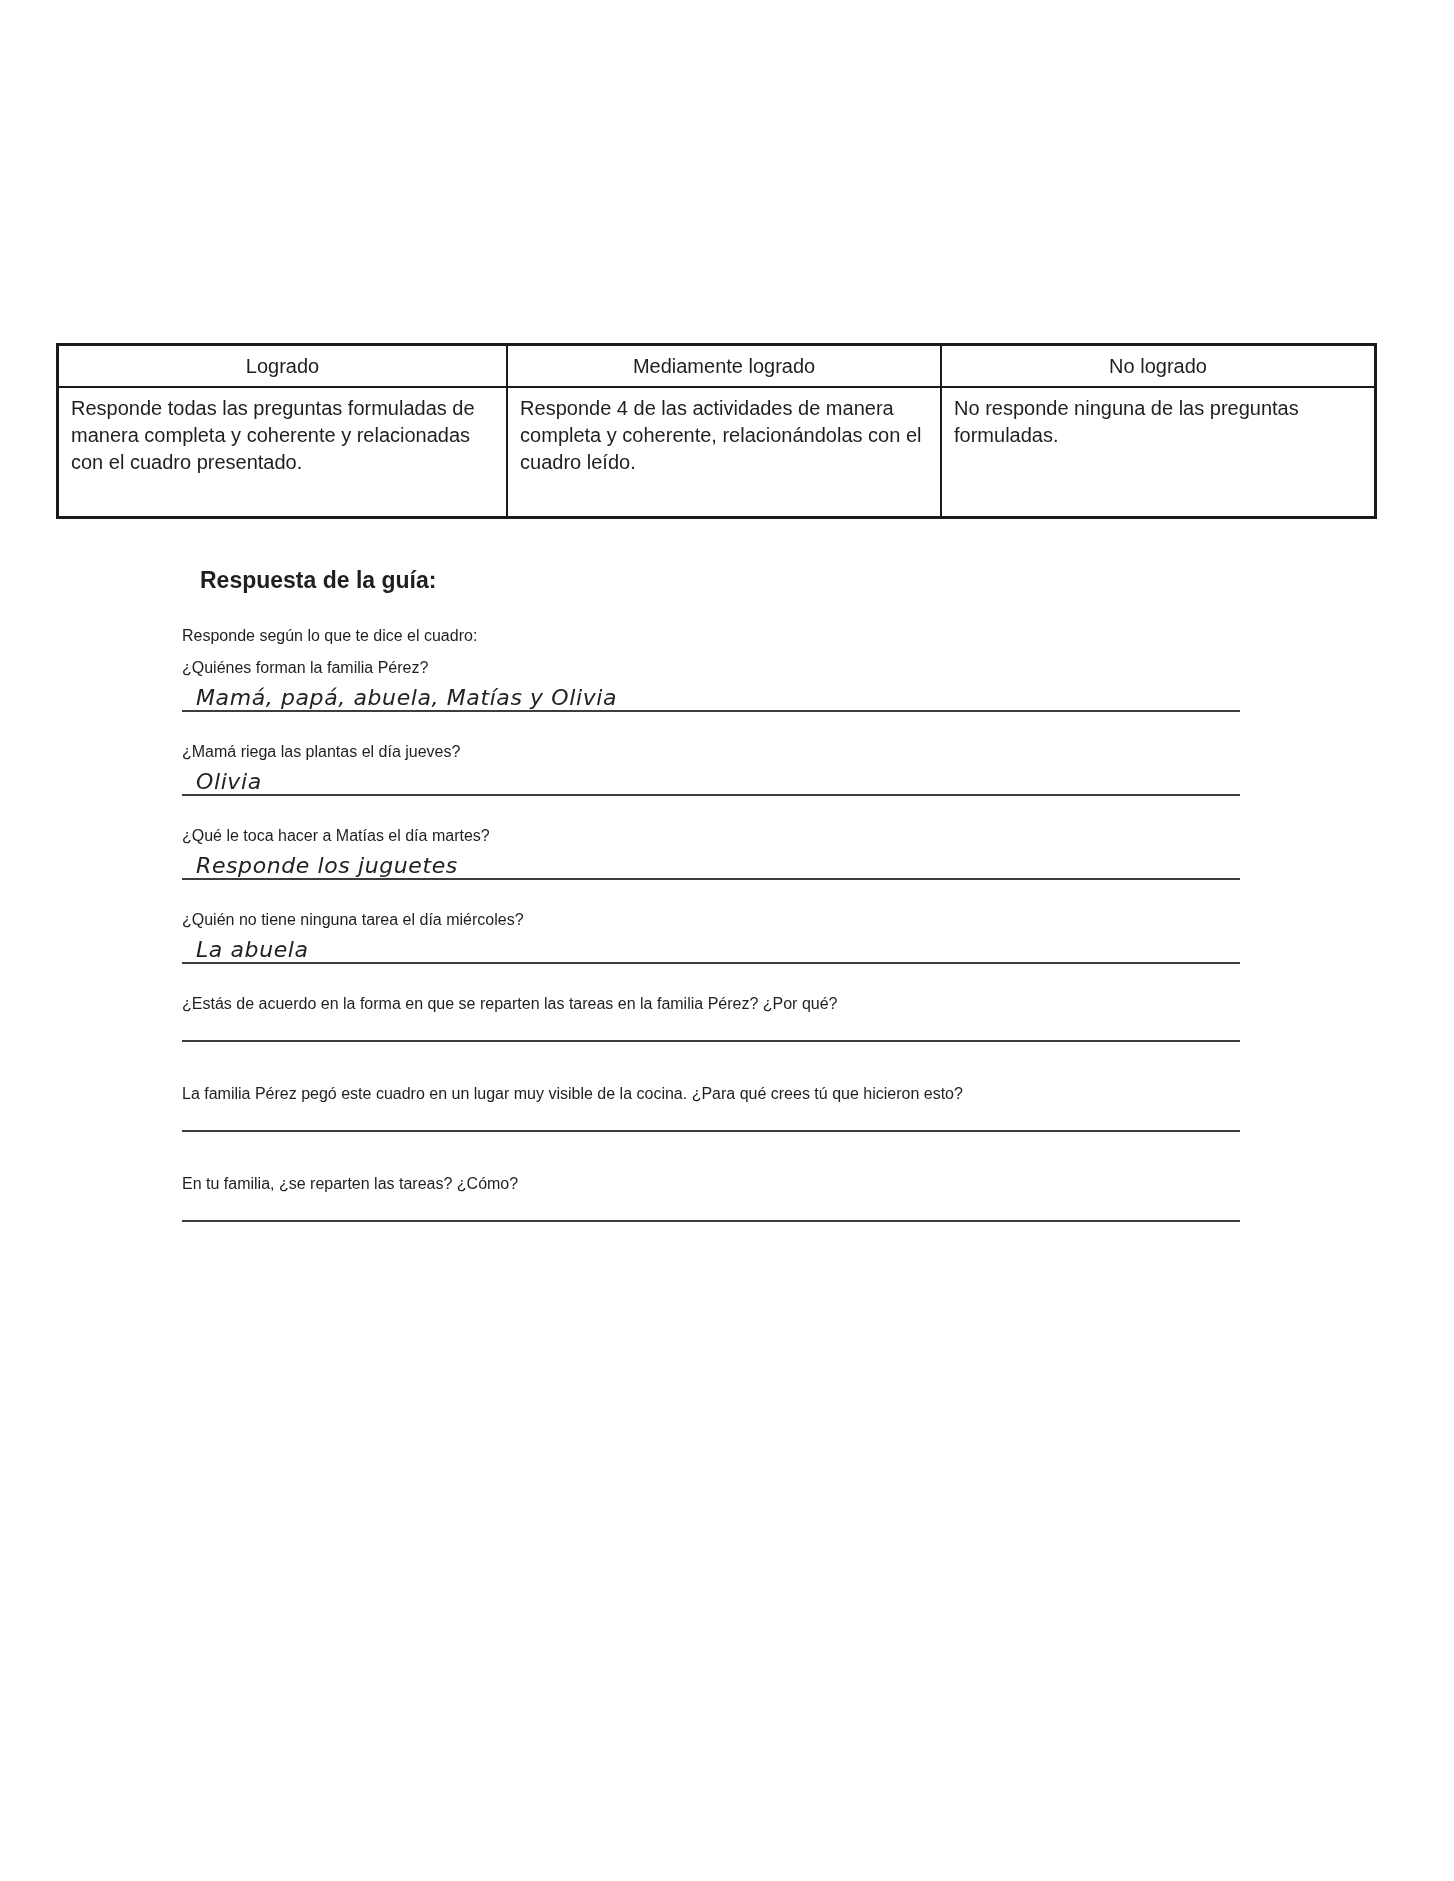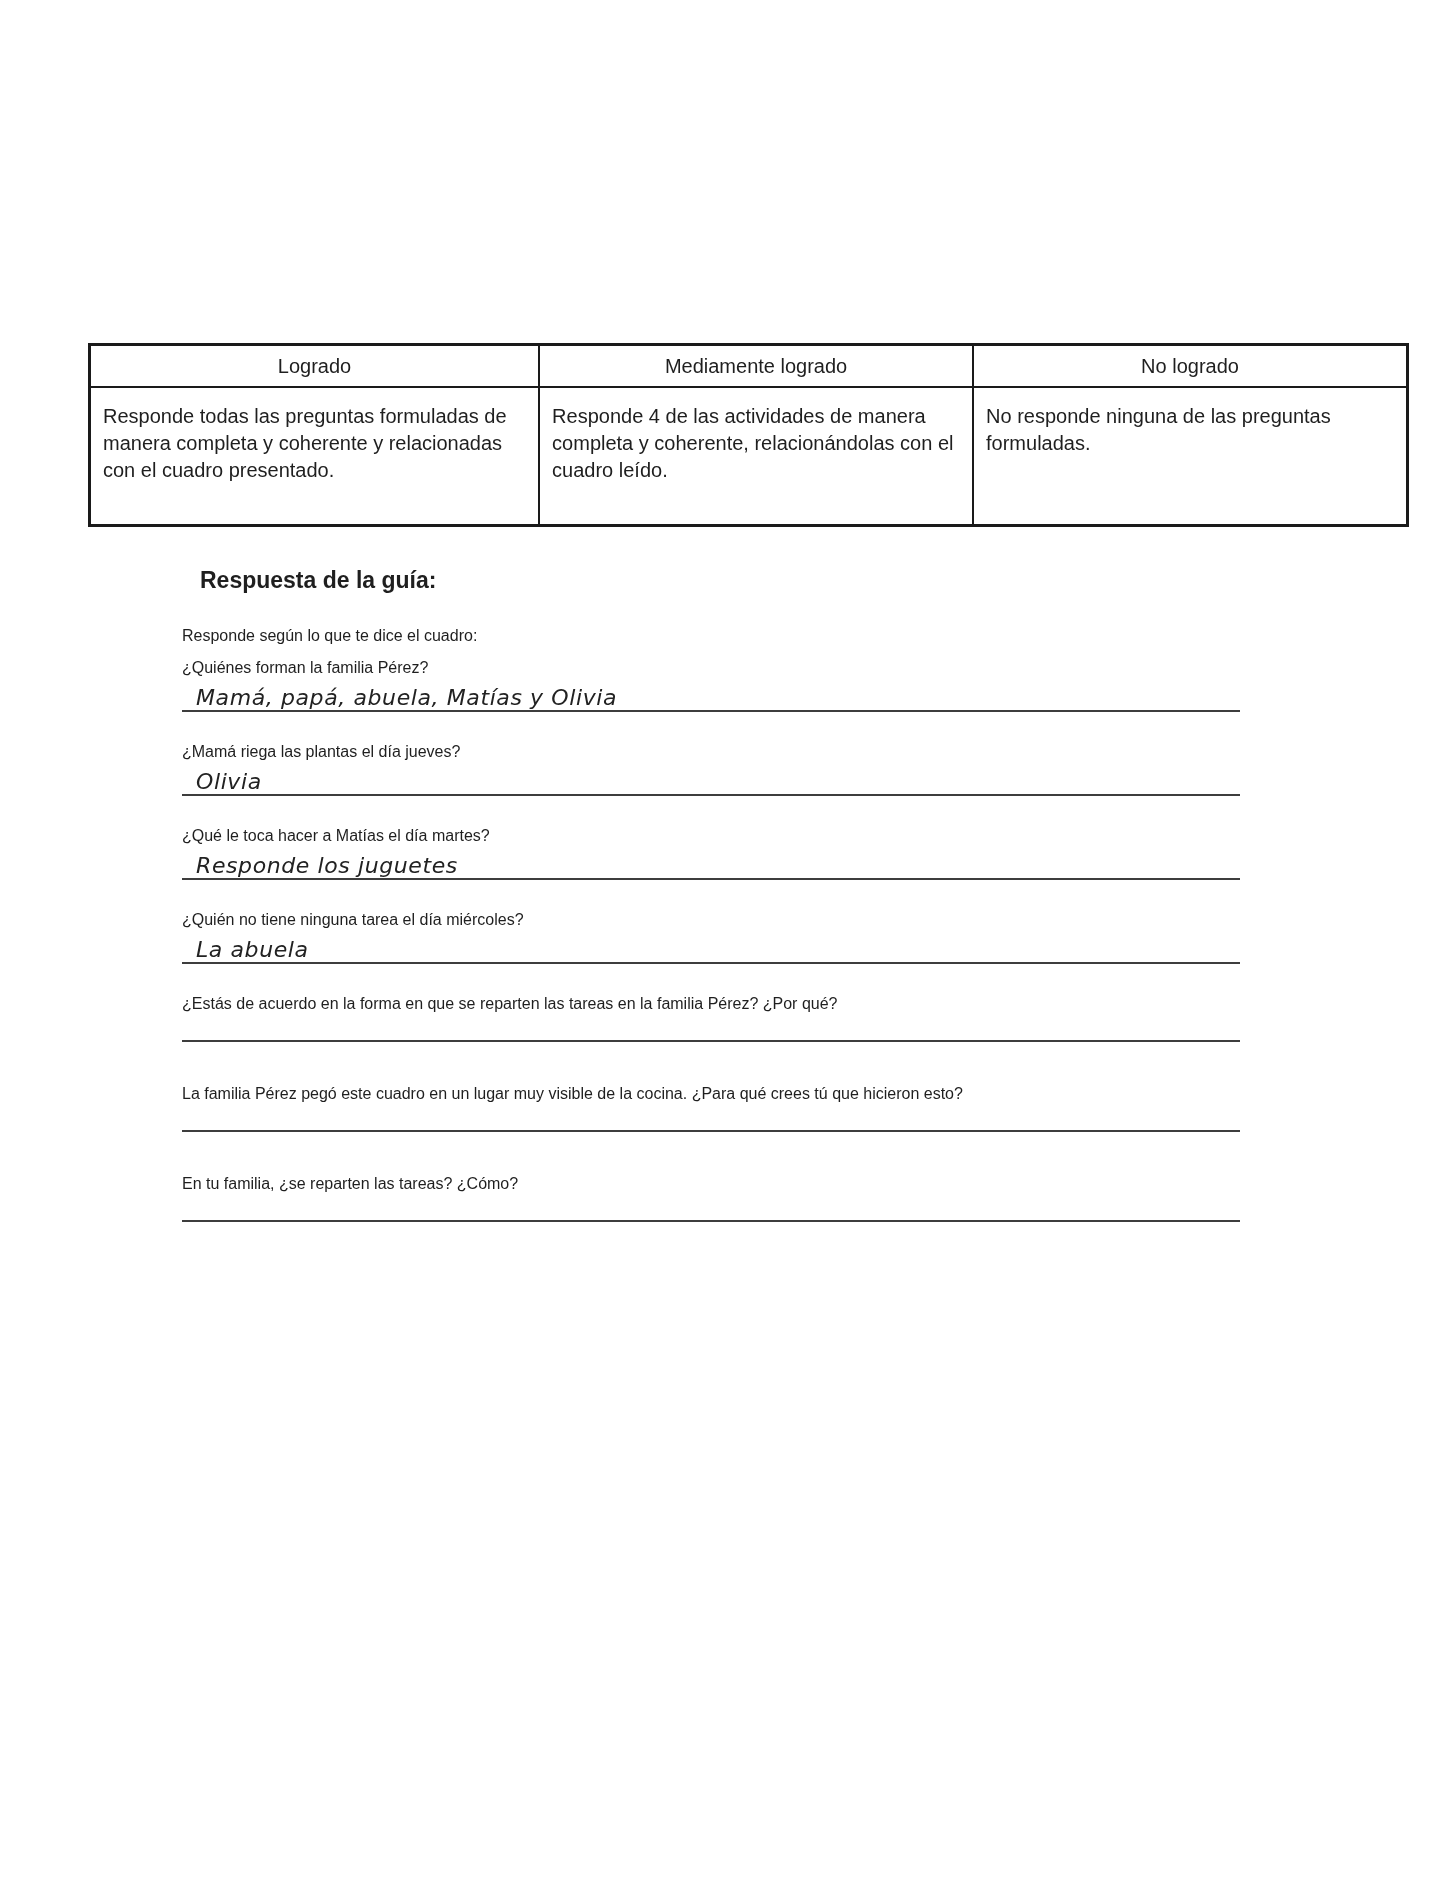--- a/index.html
+++ b/index.html
@@ -14,21 +14,21 @@
     background: #ffffff;
     font-family: "Liberation Sans", sans-serif;
     color: #1f1f1f;
     overflow: hidden;
   }
 
   
   .rubric {
     position: absolute;
     top: 343px;
-    left: 88px;
+    left: 56px;
     width: 1321px;
     display: grid;
     grid-template-columns: 34% 33% 33%;
     border: 3px solid #1a1a1a;
     box-sizing: border-box;
     background: #ffffff;
   }
   .r-col {
     display: flex;
     flex-direction: column;
@@ -45,21 +45,20 @@
     align-items: center;
     justify-content: center;
     font-size: 20px;
   }
   .r-body {
     min-height: 128px;
     box-sizing: border-box;
     padding: 7px 12px 0 12px;
     font-size: 20px;
     line-height: 27px;
-    margin-top: 8px;
   }
 
   
   .respuesta-heading {
     position: absolute;
     top: 567px;
     left: 200px;
     font-size: 23px;
     font-weight: bold;
   }

